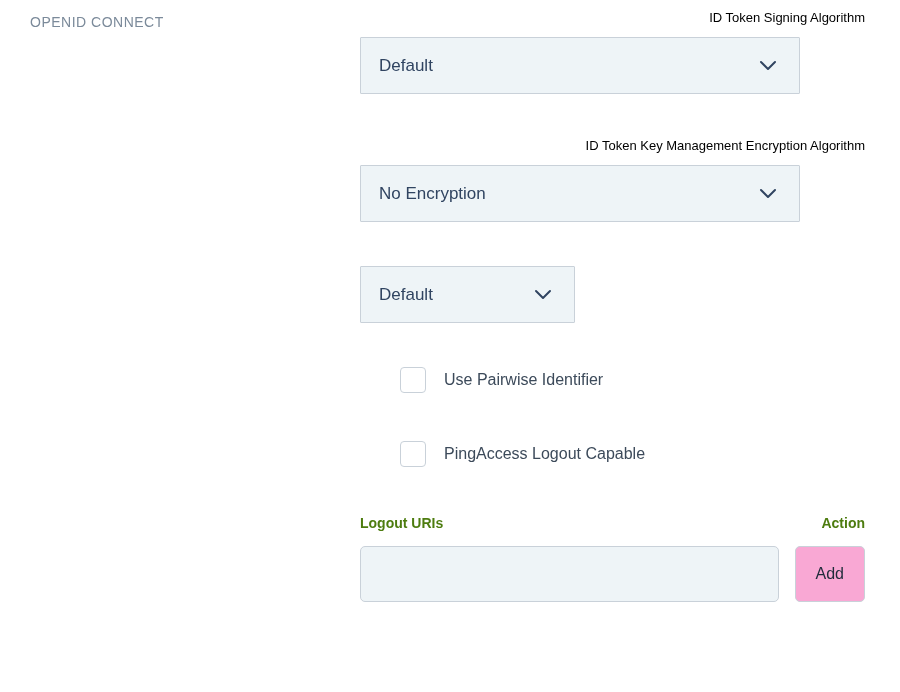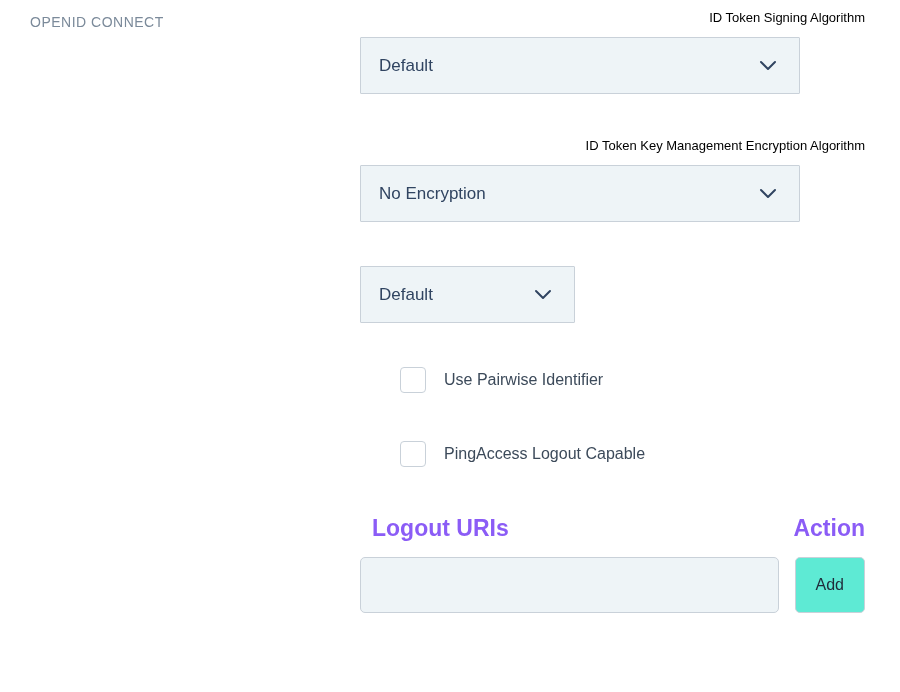--- a/index.html
+++ b/index.html
@@ -96,24 +96,23 @@
       font-weight: 400;
     }
     .table-header {
       display: flex;
       justify-content: space-between;
       align-items: flex-end;
       margin-bottom: 15px;
       width: 505px;
     }
     .table-header-title {
-      font-size: 23px;
-      color: #8b5cf6;
+      font-size: 14px;
+      color: #4d7c0f;
       font-weight: 600;
-      margin-left: 12px;
     }
     .table-row {
       display: flex;
       gap: 16px;
       align-items: center;
       width: 505px;
     }
     .uri-input {
       flex: 1;
       height: 56px;
@@ -121,21 +120,21 @@
       border: 1px solid #c9d1d9;
       border-radius: 5px;
       padding: 0 16px;
       font-size: 16px;
       color: #304461;
       outline: none;
     }
     .add-button {
       height: 56px;
       padding: 0 20px;
-      background: #5eead4;
+      background: #f9a8d4;
       border: 1px solid #c9d1d9;
       border-radius: 5px;
       font-size: 16px;
       color: #1f2b3a;
       font-weight: 400;
       cursor: pointer;
       text-align: right;
     }
   </style>
 </head>

